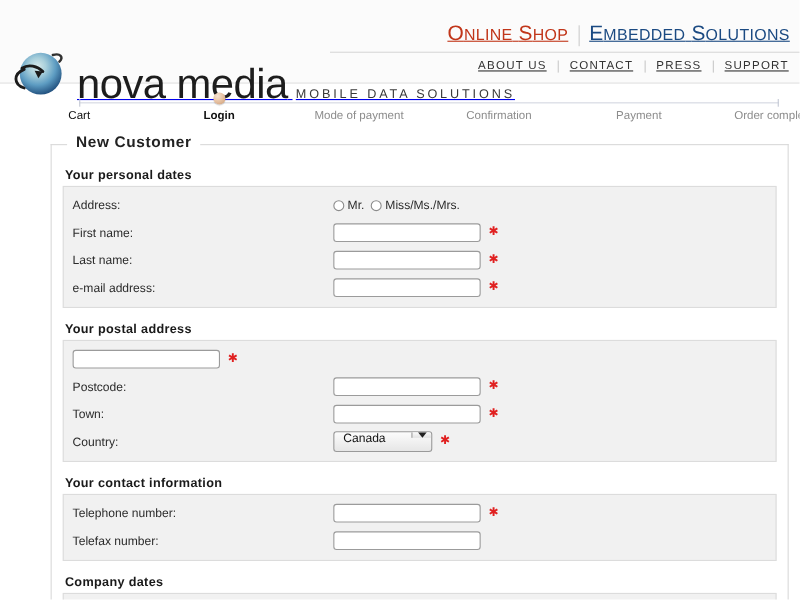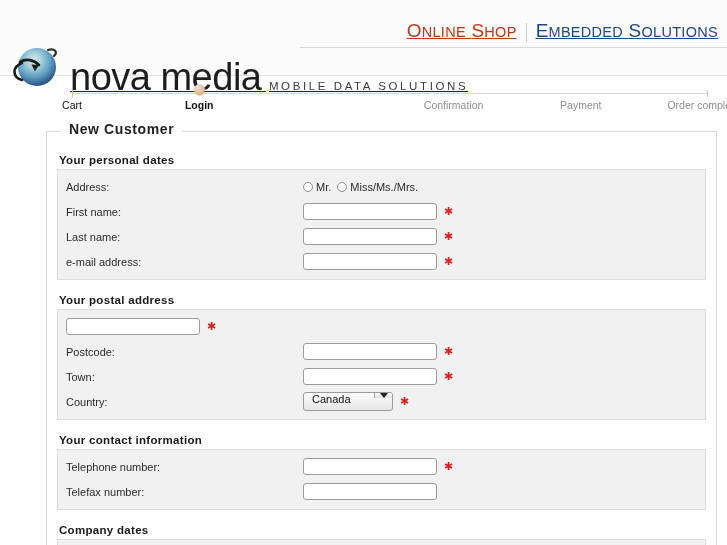--- a/index.html
+++ b/index.html
@@ -278,31 +278,44 @@
     </a>
 
     <div class="header-rule"></div>
 
     <nav class="main-nav">
       <a class="mn shop" href="#"><span class="sc-first">O</span><span class="sc-rest">NLINE</span>&nbsp;<span class="sc-first">S</span><span class="sc-rest">HOP</span></a>
       <span class="mn-sep"></span>
       <a class="mn emb" href="#"><span class="sc-first">E</span><span class="sc-rest">MBEDDED</span>&nbsp;<span class="sc-first">S</span><span class="sc-rest">OLUTIONS</span></a>
     </nav>
 
+    <nav class="sub-nav">
+      <a class="sn" href="#">ABOUT US</a>
+      <span class="sn-sep"></span>
+      <a class="sn" href="#">CONTACT</a>
+      <span class="sn-sep"></span>
+      <a class="sn" href="#">PRESS</a>
+      <span class="sn-sep"></span>
+      <a class="sn" href="#">SUPPORT</a>
+    </nav>
   </div>
 
   <div class="steps" id="steps">
     <div class="steps-line"></div>
   <div class="step done" style="left: 2px; width: 140px;">
         <span class="dot hidden"></span>
         <span class="lbl">Cart</span>
       </div>
       <div class="step current" style="left: 129.2px; width: 140px;">
         <span class="dot"></span>
         <span class="lbl">Login</span>
+      </div>
+      <div class="step todo" style="left: 256.4px; width: 140px;">
+        <span class="dot hidden"></span>
+        <span class="lbl">Mode of payment</span>
       </div>
       <div class="step todo" style="left: 510.8px; width: 140px;">
         <span class="dot hidden"></span>
         <span class="lbl">Payment</span>
       </div>
       <div class="step todo" style="left: 383.6px; width: 140px;">
         <span class="dot hidden"></span>
         <span class="lbl">Confirmation</span>
       </div>
       <div class="step todo" style="left: 638px; width: 140px;">

